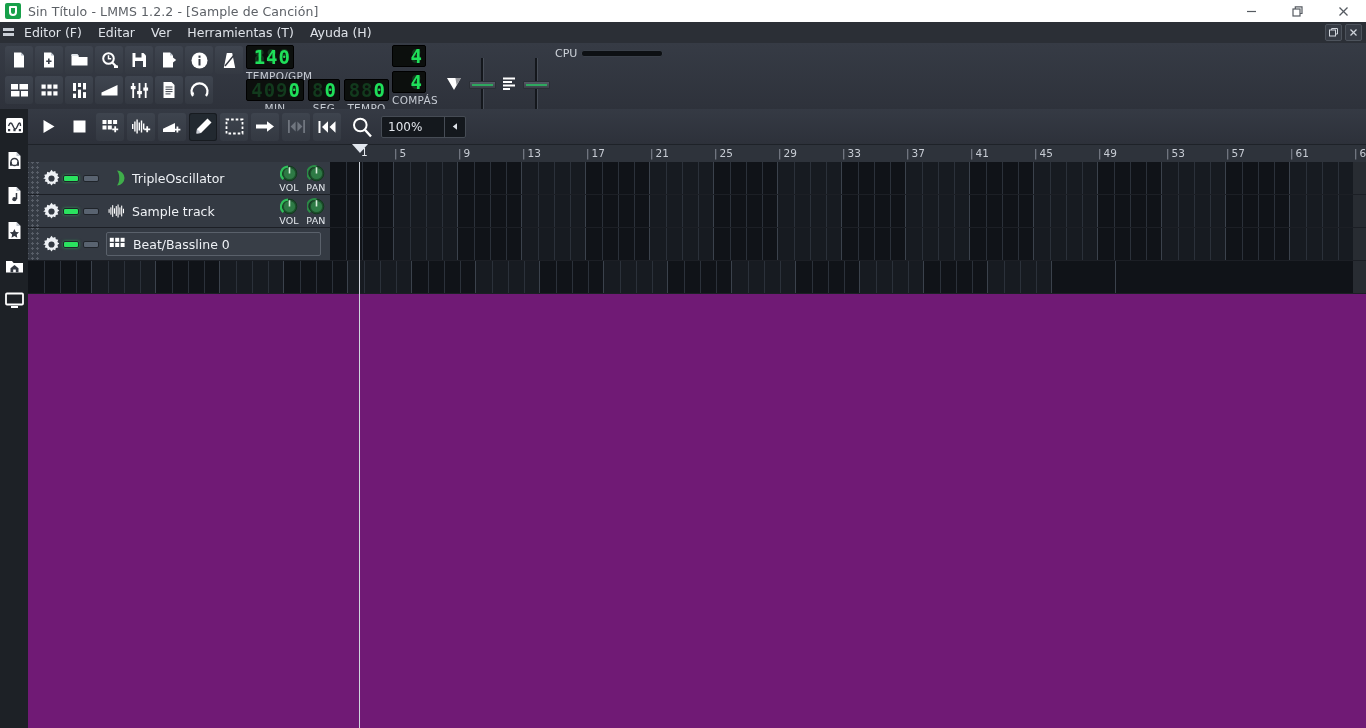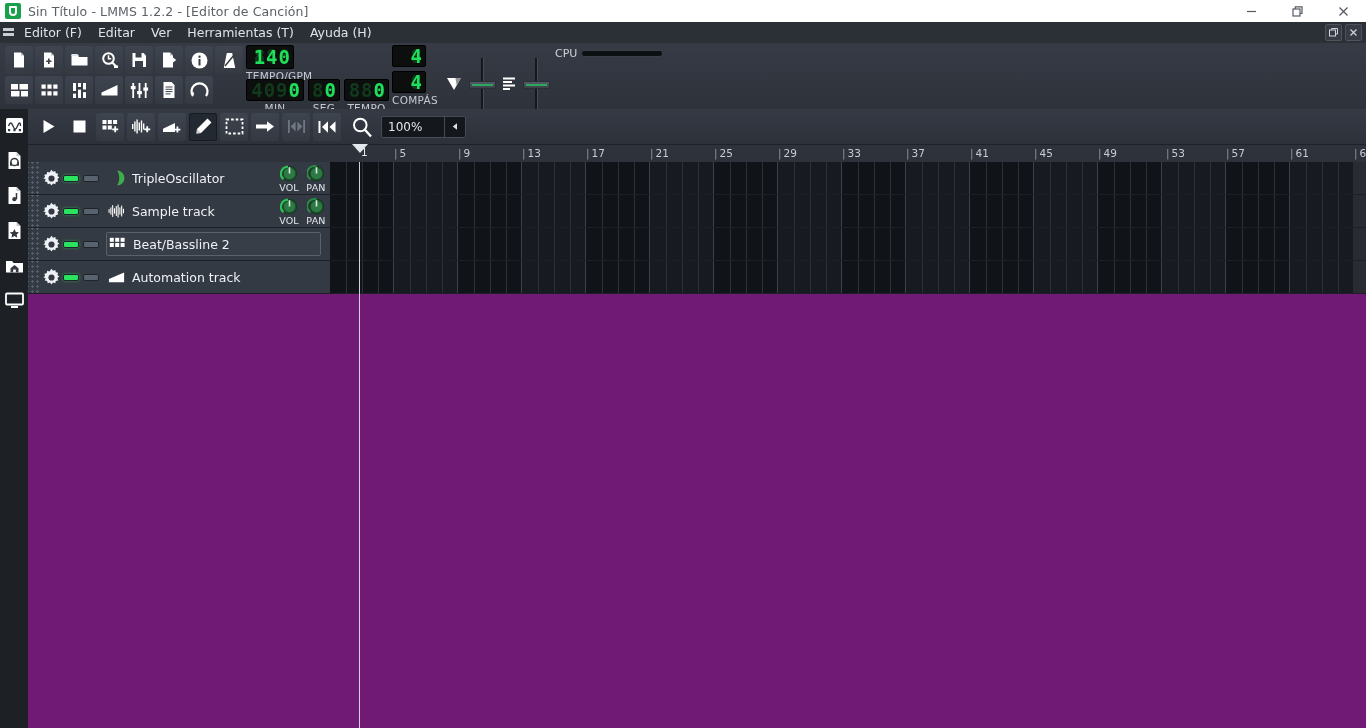--- a/index.html
+++ b/index.html
@@ -234,21 +234,21 @@
   .bar1-label{position:absolute;left:333px;top:1px;font-size:10.5px;color:#e8ebf0;}
   .bar1-cell{position:absolute;left:302px;top:0;width:30px;height:17px;background:#3a4049;}
 </style>
 </head>
 <body>
 
 <div class="app">
 
   <div class="titlebar">
     <div class="tb-icon"></div>
-    <div class="tb-title">Sin Título - LMMS 1.2.2 - [Editor de Canción]</div>
+    <div class="tb-title">Sin Título - LMMS 1.2.2 - [Sample de Canción]</div>
     <div class="tb-btns">
       <div class="tb-btn">
         <svg width="13" height="13" viewBox="0 0 13 13">
             <line x1="2" y1="6.5" x2="11" y2="6.5" stroke="#555a61" stroke-width="1.2"></line>
           </svg>
       </div>
       <div class="tb-btn">
         <svg width="13" height="13" viewBox="0 0 13 13">
           <rect x="2" y="4" width="7" height="7" fill="none" stroke="#555a61" stroke-width="1.2"></rect>
           <polyline points="4.3,4 4.3,1.8 11,1.8 11,8.5 9,8.5" fill="none" stroke="#555a61" stroke-width="1.2"></polyline>
@@ -894,21 +894,21 @@
                 <span class="tkicon">
                   <svg width="18" height="15" viewBox="0 0 18 15">
                     <rect x="0.8" y="0.8" width="4" height="4" fill="#fff"></rect>
                     <rect x="6.2" y="0.8" width="4" height="4" fill="#fff"></rect>
                     <rect x="11.6" y="0.8" width="4" height="4" fill="#fff"></rect>
                     <rect x="0.8" y="6" width="4" height="4" fill="#fff"></rect>
                     <rect x="6.2" y="6" width="4" height="4" fill="#fff"></rect>
                     <rect x="11.6" y="6" width="4" height="4" fill="#fff"></rect>
                   </svg>
                 </span>
-                <span class="tlabel">Beat/Bassline 2</span>
+                <span class="tlabel">Beat/Bassline 0</span>
               </div>
             </div>
             <div class="cells">
               <div class="bar" style="left: 0px;"></div>
               <div class="beat" style="left: 16px;"></div>
               <div class="beat" style="left: 32px;"></div>
               <div class="beat" style="left: 48px;"></div>
               <div class="bar alt" style="left: 64px;"></div>
               <div class="beat" style="left: 80px;"></div>
               <div class="beat" style="left: 96px;"></div>
@@ -967,39 +967,20 @@
               <div class="beat" style="left: 944px;"></div>
               <div class="bar alt" style="left: 960px;"></div>
               <div class="beat" style="left: 976px;"></div>
               <div class="beat" style="left: 992px;"></div>
               <div class="beat" style="left: 1008px;"></div>
               <div class="bar" style="left: 1024px;"></div>
               <div class="endcap"></div>
             </div>
           </div>
           <div class="track">
-            <div class="head">
-              <div class="grip"></div>
-              <div class="gear">
-                <svg width="19" height="19" viewBox="0 0 19 19">
-                  <path d="M9.5 0.8l1.5 1.9 2.3-.8.5 2.4 2.4.5-.8 2.3 1.9 1.5-1.9 1.5.8 2.3-2.4.5-.5 2.4-2.3-.8-1.5 1.9-1.5-1.9-2.3.8-.5-2.4-2.4-.5.8-2.3L1.2 9.5 3.1 8l-.8-2.3 2.4-.5.5-2.4 2.3.8z" fill="#eef1f5"></path>
-                  <circle cx="9.5" cy="9.5" r="3.1" fill="#343a43"></circle>
-                </svg>
-              </div>
-              <div class="led on"></div>
-              <div class="led off"></div>
-              <div class="tname">
-                <span class="tkicon">
-                  <svg width="19" height="14" viewBox="0 0 19 14">
-                    <path d="M1 12.5V9L17 2.2V12.5z" fill="#fff"></path>
-                  </svg>
-                </span>
-                <span class="tlabel">Automation track</span>
-              </div>
-            </div>
             <div class="cells">
               <div class="bar" style="left: 0px;"></div>
               <div class="beat" style="left: 16px;"></div>
               <div class="beat" style="left: 32px;"></div>
               <div class="beat" style="left: 48px;"></div>
               <div class="bar alt" style="left: 64px;"></div>
               <div class="beat" style="left: 80px;"></div>
               <div class="beat" style="left: 96px;"></div>
               <div class="beat" style="left: 112px;"></div>
               <div class="bar" style="left: 128px;"></div>

